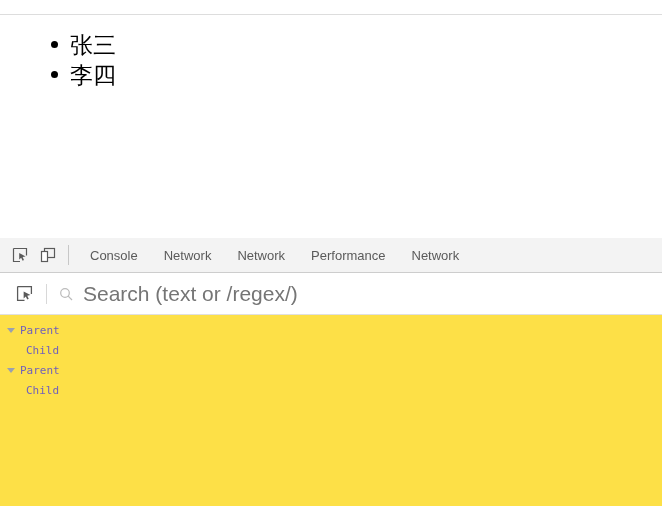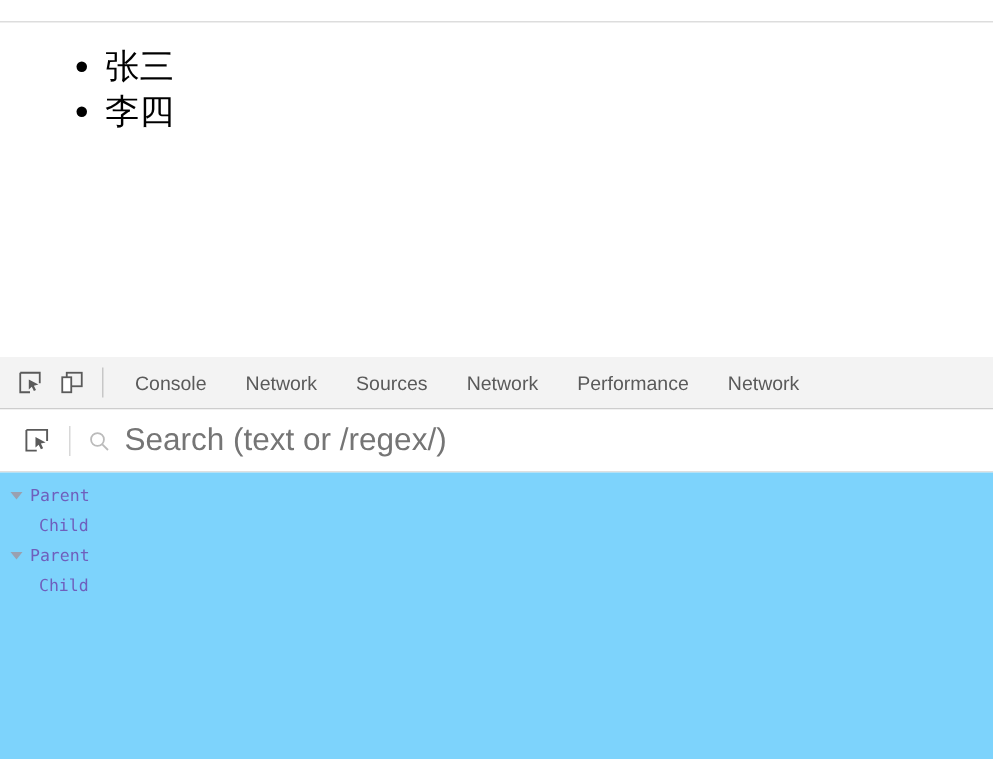--- a/index.html
+++ b/index.html
@@ -150,21 +150,21 @@
     opacity: 1;
   }
 
   
   .console-output {
     position: absolute;
     left: 0;
     top: 315px;
     width: 662px;
     height: 191px;
-    background: #7dd3fc;
+    background: #fde047;
     padding-top: 5px;
     box-sizing: border-box;
     overflow: hidden;
   }
   .console-row {
     display: flex;
     align-items: center;
     height: 20px;
     font-family: "DejaVu Sans Mono", "Liberation Mono", monospace;
     font-size: 11px;
@@ -227,21 +227,20 @@
       <rect x="4.5" y="1.5" width="10" height="9" fill="none" stroke="#5a5a5a" stroke-width="1.2"></rect>
       <rect x="1.5" y="4.5" width="6" height="10" fill="#ffffff" stroke="#5a5a5a" stroke-width="1.2"></rect>
     </svg>
   </div>
 
   <div class="tabbar-divider"></div>
 
   <div class="tabs">
     <div class="tab">Console</div>
     <div class="tab">Network</div>
-    <div class="tab">Sources</div>
     <div class="tab">Network</div>
     <div class="tab">Performance</div>
     <div class="tab">Network</div>
   </div>
 </div>
 
 <div class="devtools-searchbar">
 
   <div class="tool-icon-btn" style="margin-left:10px;">
     <svg width="17" height="17" viewBox="0 0 16 16">

